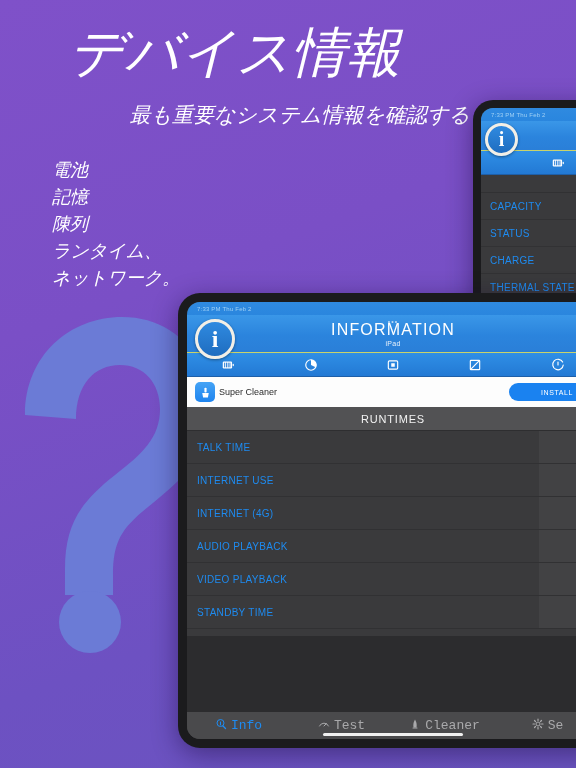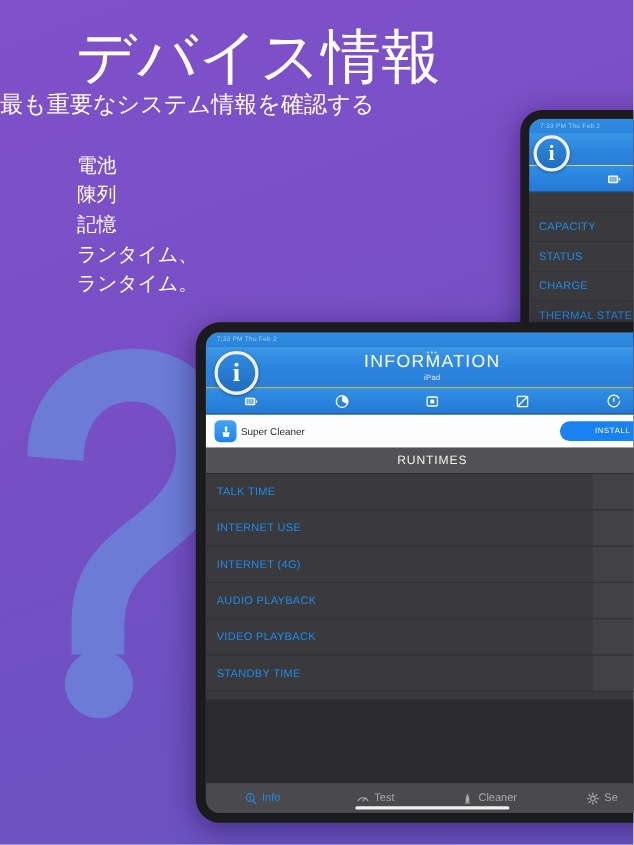--- a/index.html
+++ b/index.html
@@ -18,40 +18,40 @@
   
   .qmark {
     position: absolute;
     left: -30px; top: 285px;
     width: 230px; height: 400px;
     opacity: 1;
     pointer-events: none;
   }
 
   
-  .copy { position: absolute; left: 0; top: 0; width: 470px; }
+  .copy { position: absolute; left: 0; top: 0; width: 470px; font-style: italic; }
   .headline {
     color: #ffffff;
     font-size: 54px;
     line-height: 1.06;
     font-weight: 400;
     text-align: center;
     padding-top: 24px;
     letter-spacing: 0.5px;
   }
   .subhead {
     color: #ffffff;
     font-size: 21px;
-    text-align: left;
-    margin-top: 0;
+    text-align: right;
+    margin-top: 20px;
     font-weight: 400;
   }
   .bullets {
     margin-top: 28px;
-    padding-left: 70px;
+    padding-left: 52px;
     color: #ffffff;
     font-size: 18px;
     line-height: 1.5;
     list-style: none;
   }
   .bullets li { white-space: nowrap; }
 
   
   .device {
     position: absolute;
@@ -222,24 +222,25 @@
   
   .tabbar {
     position: absolute; left: 0; right: 0; bottom: 0;
     height: 28px;
     background: #4a4a4c;
     border-top: 1px solid #2c2c2e;
     display: flex; align-items: center;
   }
   .tab {
     flex: 1;
-    display: flex; align-items: center; justify-content: center;
+    display: flex; justify-content: center;
     gap: 4px;
     color: #a9a9ab;
-    font-size: 10px;
+    font-size: 13px;
+    font-family: Liberation Mono, monospace;
   }
   .tab.active { color: #1e8bf0; }
   .tab-glyph { width: 12px; height: 12px; display:block; }
   .home-indicator {
     position: absolute;
     left: 50%; transform: translateX(-50%);
     bottom: 3px;
     width: 140px; height: 3px;
     border-radius: 2px;
     background: #f0f0f0;
@@ -256,24 +257,24 @@
              C152 243 143 256 143 290 L143 310 L95 310 L95 284 C95 238 112 216 145 190
              C172 169 190 153 190 124 C190 98 174 80 150 80 C124 80 106 100 106 134 Z" fill="#6b7bd6"></path>
     <circle cx="120" cy="337" r="31" fill="#6b7bd6"></circle>
   </svg>
 
   <div class="copy">
     <div class="headline">デバイス情報</div>
     <div class="subhead">最も重要なシステム情報を確認する</div>
     <ul class="bullets">
       <li>電池</li>
+      <li>記憶</li>
       <li>陳列</li>
-      <li>記憶</li>
       <li>ランタイム、</li>
-      <li>ランタイム。</li>
+      <li>ネットワーク。</li>
     </ul>
   </div>
 
   <div class="device" id="device-small">
     <div class="bezel">
       <div class="screen">
 
         <div class="statusbar">
           <span>7:33 PM  Thu Feb 2</span>
         </div>

